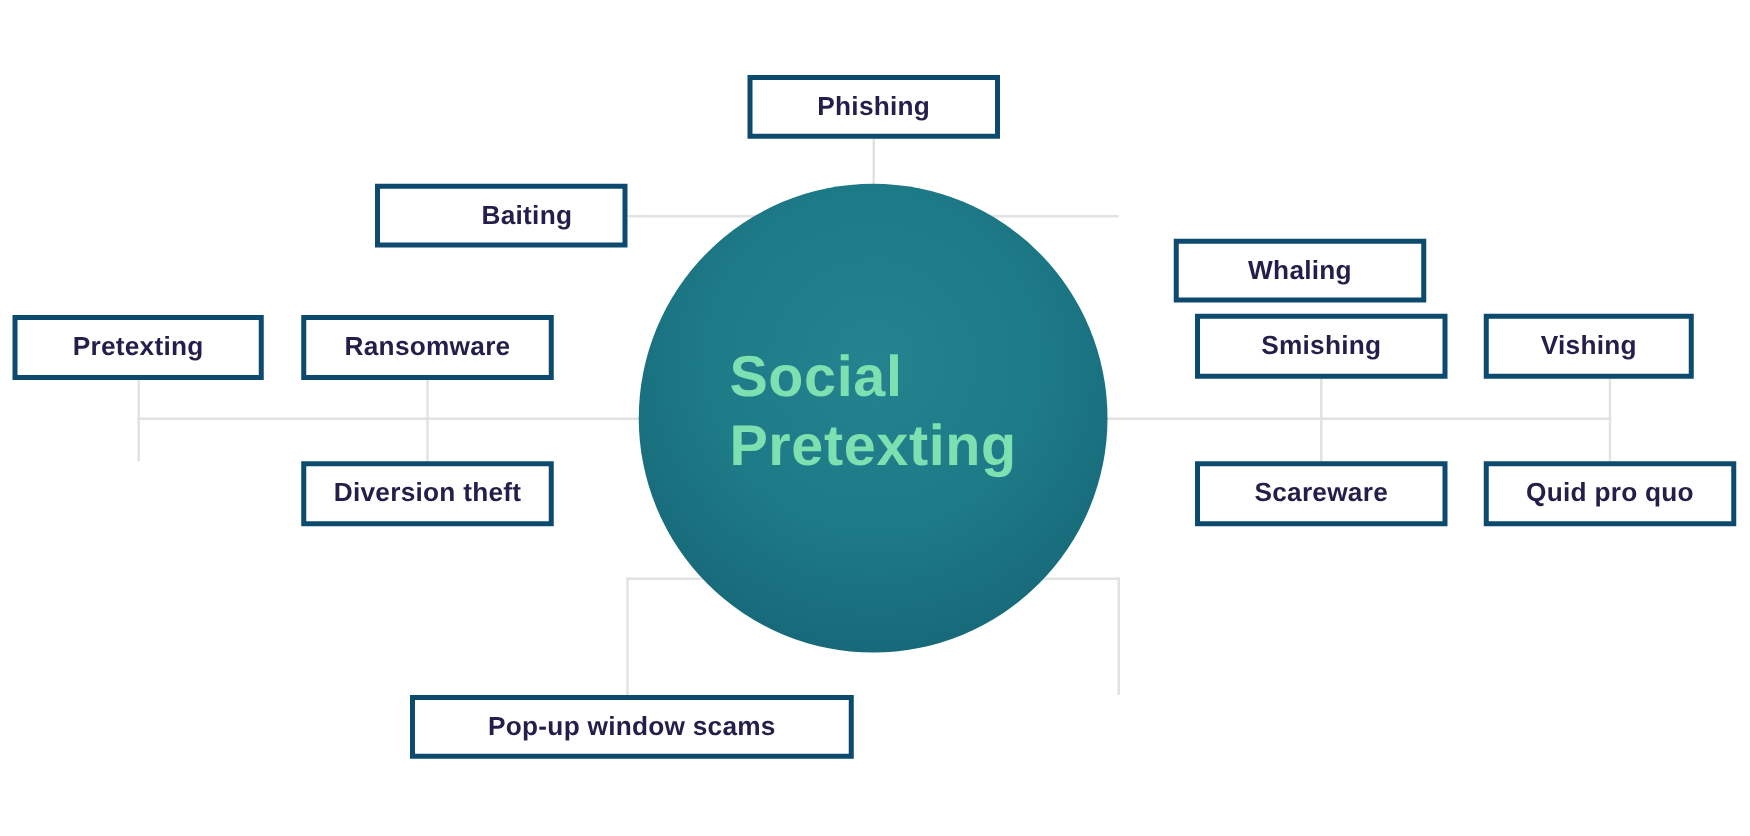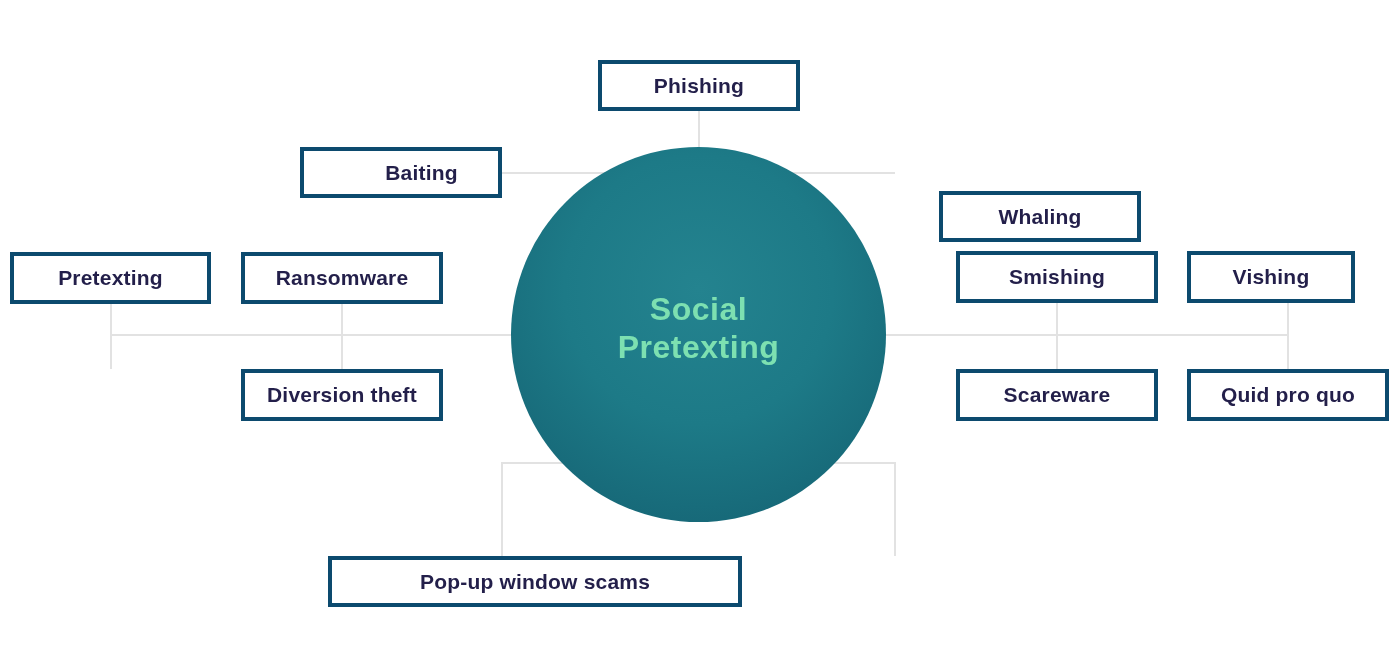--- a/index.html
+++ b/index.html
@@ -33,24 +33,23 @@
     border-radius: 50%;
     background: radial-gradient(circle at 50% 38%, #24838f 0%, #1d7a87 45%, #135e6f 100%);
     display: flex;
     flex-direction: column;
     align-items: center;
     justify-content: center;
     z-index: 2;
   }
   .central-title {
     color: #7de0b1;
-    font-size: 32px;
+    font-size: 46px;
     font-weight: 700;
     line-height: 1.18;
-    text-align: center;
     letter-spacing: 0.5px;
     transform: translateY(-6px);
   }
   .node {
     position: absolute;
     background: #ffffff;
     border: 4px solid #0c4a6e;
     box-sizing: border-box;
     display: flex;
     align-items: center;
@@ -116,18 +115,18 @@
       </div>
       <div class="node" style="left: 241px; top: 369px; width: 202px; height: 52px;">
         <span>Diversion theft</span>
       </div>
       <div class="node" style="left: 956px; top: 369px; width: 202px; height: 52px;">
         <span>Scareware</span>
       </div>
       <div class="node" style="left: 1187px; top: 369px; width: 202px; height: 52px;">
         <span>Quid pro quo</span>
       </div>
-      <div class="node" style="left: 328px; top: 556px; width: 414px; height: 51px;">
+      <div class="node" style="left: 328px; top: 556px; width: 355px; height: 51px;">
         <span>Pop-up window scams</span>
       </div>
     </div>
 
 </div>
 
 </body></html>

